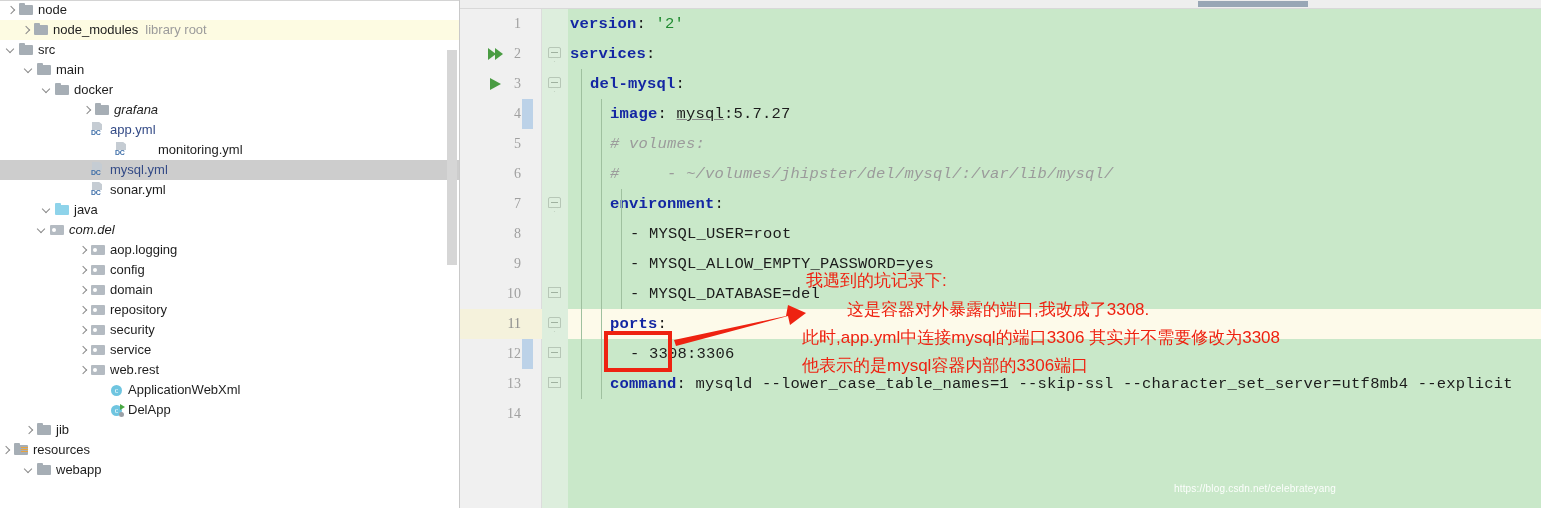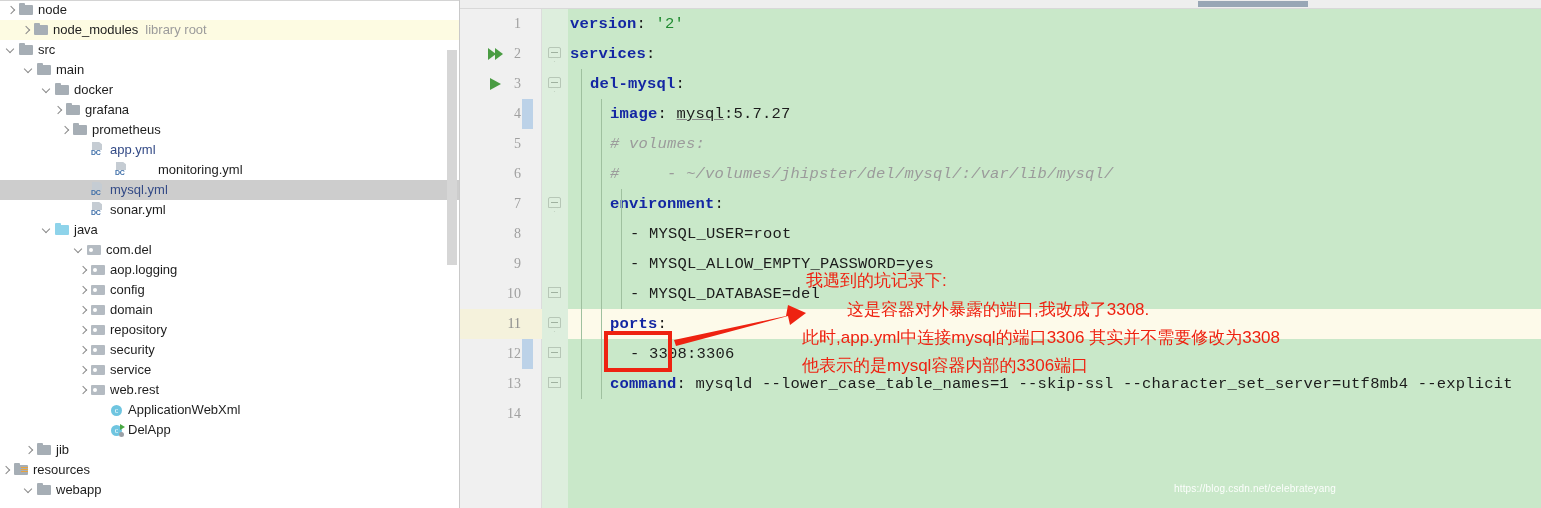--- a/index.html
+++ b/index.html
@@ -432,29 +432,24 @@
         <div class="tree-row" style="padding-left: 23px;">
           <span class="twisty expanded"></span>
           <span class="ic folder"></span>
           <span class="tree-label">main</span>
         </div>
         <div class="tree-row" style="padding-left: 41px;">
           <span class="twisty expanded"></span>
           <span class="ic folder"></span>
           <span class="tree-label">docker</span>
         </div>
-        <div class="tree-row" style="padding-left: 52px;">
+        <div class="tree-row" style="padding-left: 81px; font-style: italic;">
           <span class="twisty collapsed"></span>
           <span class="ic folder"></span>
           <span class="tree-label">grafana</span>
-        </div>
-        <div class="tree-row" style="padding-left: 59px;">
-          <span class="twisty collapsed"></span>
-          <span class="ic folder"></span>
-          <span class="tree-label">prometheus</span>
         </div>
         <div class="tree-row" style="padding-left: 77px;">
           <span class="twisty "></span>
           <span class="ic dc">
             <span class="page"></span>
             <span class="dc-txt">DC</span>
           </span>
           <span class="tree-label filename">app.yml</span>
         </div>
         <div class="tree-row" style="padding-left: 77px; gap: 24px;">
@@ -479,21 +474,21 @@
             <span class="page"></span>
             <span class="dc-txt">DC</span>
           </span>
           <span class="tree-label">sonar.yml</span>
         </div>
         <div class="tree-row" style="padding-left: 41px;">
           <span class="twisty expanded"></span>
           <span class="ic folder folder-src"></span>
           <span class="tree-label">java</span>
         </div>
-        <div class="tree-row" style="padding-left: 73px;">
+        <div class="tree-row" style="padding-left: 36px; font-style: italic;">
           <span class="twisty expanded"></span>
           <span class="ic pkg"></span>
           <span class="tree-label">com.del</span>
         </div>
         <div class="tree-row" style="padding-left: 77px;">
           <span class="twisty collapsed"></span>
           <span class="ic pkg"></span>
           <span class="tree-label">aop.logging</span>
         </div>
         <div class="tree-row" style="padding-left: 77px;">

